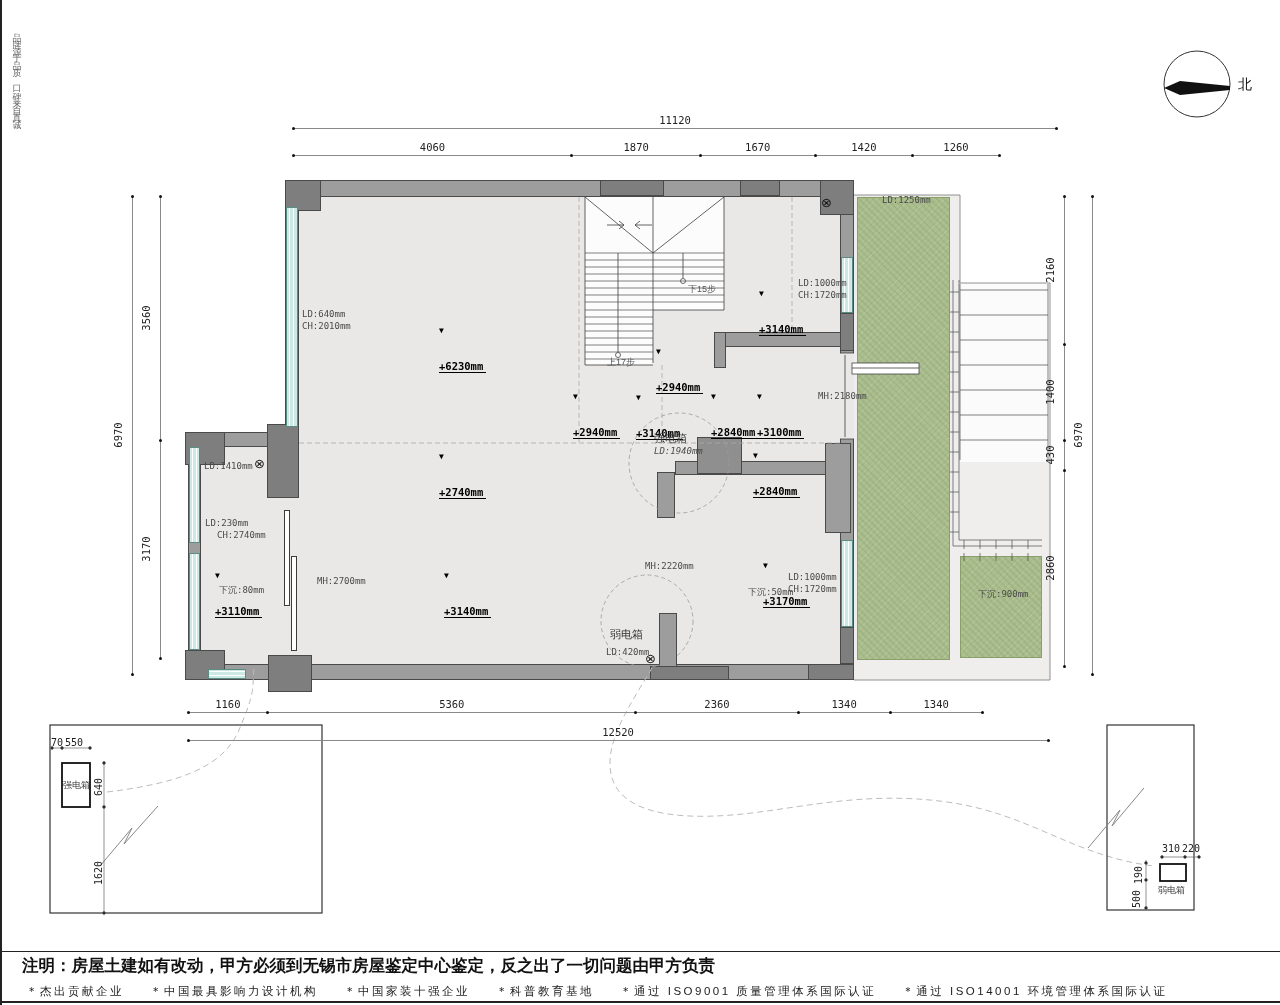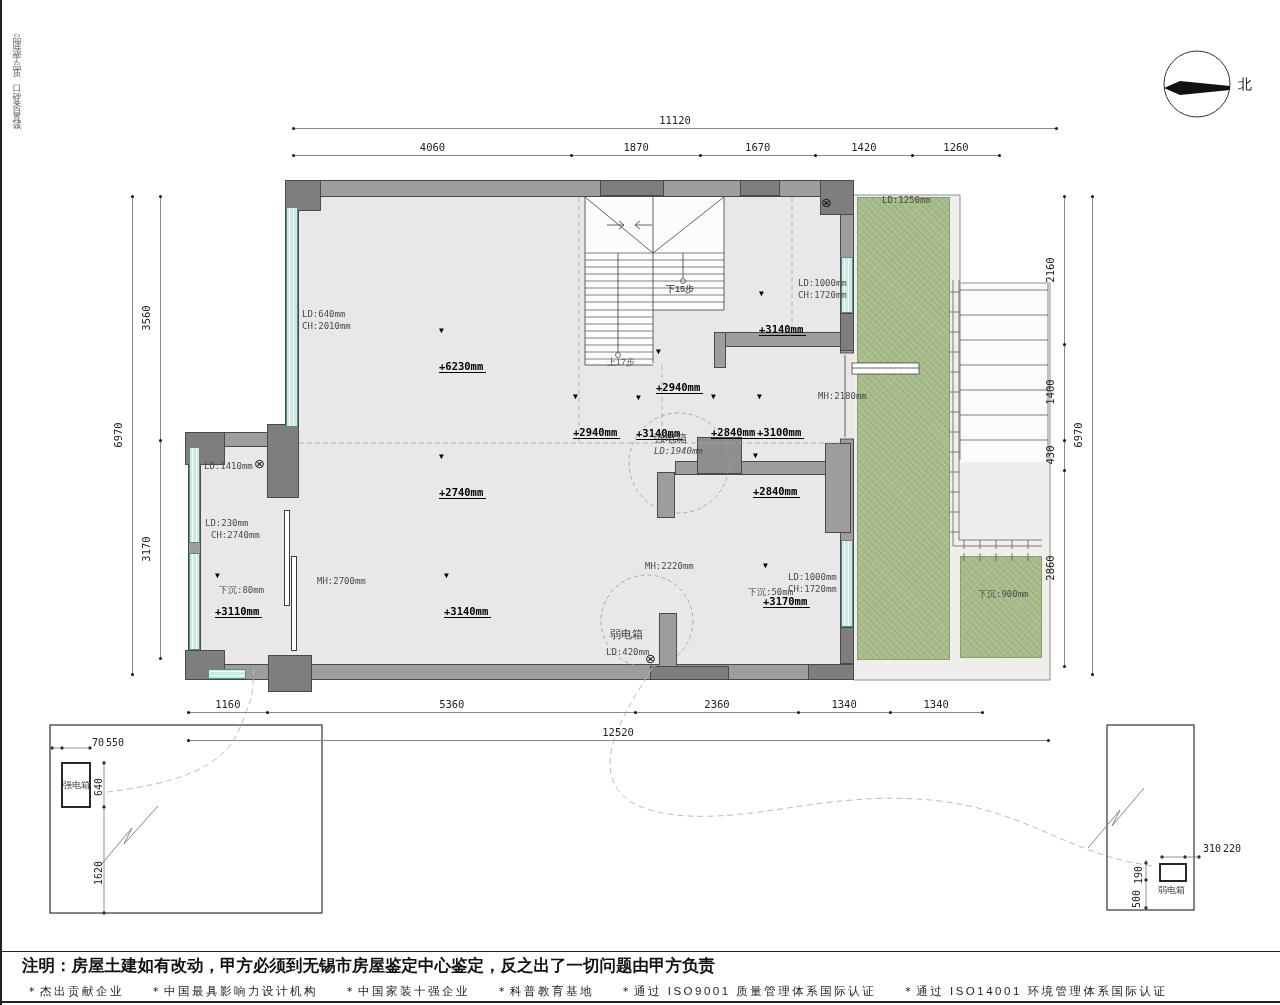--- a/index.html
+++ b/index.html
@@ -22,21 +22,21 @@
   .win.h{background-image:linear-gradient(0deg,transparent 0 2px,#fff 2px 3px,transparent 3px 6px,#fff 6px 7px,transparent 7px);}
   .panel{background:#fff;border:1px solid #3c3c3c;box-sizing:border-box;z-index:8;}
   #linework{position:absolute;left:0;top:0;z-index:9;pointer-events:none;}
   #overlay{position:absolute;inset:0;z-index:10;}
   .lbl{position:absolute;white-space:nowrap;}
   .info{font:9px "DejaVu Sans Mono",monospace;color:#4a4a4a;}
   .room{font:11px "Liberation Sans",sans-serif;color:#333;}
   .room-s{font:9px "Liberation Sans",sans-serif;color:#333;}
   .stairlbl{font:9px "Liberation Sans",sans-serif;color:#555;}
   .mark{font:13px "DejaVu Sans",sans-serif;color:#111;line-height:1;}
-  .dimtx{font:10px "DejaVu Sans Mono",monospace;color:#222;padding-left:41px;}
+  .dimtx{font:10px "DejaVu Sans Mono",monospace;color:#222;}
   .dimv{font:10px "DejaVu Sans Mono",monospace;color:#222;transform:rotate(-90deg);transform-origin:left top;}
   .elev{font:bold 10.5px "DejaVu Sans Mono",monospace;color:#000;}
   .elev .tx{border-bottom:1.5px solid #000;padding-right:3px;display:inline-block;margin-top:42px;}
   .elev .tri{position:absolute;left:0;top:9px;font-size:8px;line-height:1;color:#000;}
   .dim-line{position:absolute;background:#8a8a8a;}
   .dim-dot{position:absolute;width:3px;height:3px;border-radius:50%;background:#111;}
   .dim-lab{position:absolute;font:10.5px "DejaVu Sans Mono",monospace;color:#222;white-space:nowrap;}
   .brand{position:absolute;left:8px;top:26px;writing-mode:vertical-rl;letter-spacing:7px;
          font:9px "Liberation Sans",sans-serif;color:#666;}
   .note{position:absolute;left:20px;top:955px;font:bold 16.5px "Liberation Sans",sans-serif;color:#111;}
@@ -222,35 +222,35 @@
     </g>
   </svg>
 
   <div id="overlay">
       <div class="lbl info" style="left: 300px; top: 309px;">LD:640mm</div>
       <div class="lbl info" style="left: 300px; top: 321px;">CH:2010mm</div>
       <div class="lbl elev" style="left: 437px; top: 318px;"><span class="tx">+6230mm</span><span class="tri">▼</span></div>
       <div class="lbl elev" style="left: 757px; top: 281px;"><span class="tx">+3140mm</span><span class="tri">▼</span></div>
       <div class="lbl info" style="left: 796px; top: 278px;">LD:1000mm</div>
       <div class="lbl info" style="left: 796px; top: 290px;">CH:1720mm</div>
-      <div class="lbl stairlbl" style="left: 664px; top: 283px; font-weight: bold;">下15步</div>
+      <div class="lbl stairlbl" style="left: 686px; top: 283px;">下15步</div>
       <div class="lbl elev" style="left: 654px; top: 339px;"><span class="tx">+2940mm</span><span class="tri">▼</span></div>
       <div class="lbl stairlbl" style="left: 605px; top: 356px;">上17步</div>
       <div class="lbl elev" style="left: 571px; top: 384px;"><span class="tx">+2940mm</span><span class="tri">▼</span></div>
       <div class="lbl elev" style="left: 634px; top: 385px;"><span class="tx">+3140mm</span><span class="tri">▼</span></div>
       <div class="lbl elev" style="left: 709px; top: 384px;"><span class="tx">+2840mm</span><span class="tri">▼</span></div>
       <div class="lbl elev" style="left: 755px; top: 384px;"><span class="tx">+3100mm</span><span class="tri">▼</span></div>
       <div class="lbl info" style="left: 816px; top: 391px;">MH:2180mm</div>
       <div class="lbl elev" style="left: 437px; top: 444px;"><span class="tx">+2740mm</span><span class="tri">▼</span></div>
       <div class="lbl room" style="left: 652px; top: 431px;">强电箱</div>
       <div class="lbl info" style="left: 652px; top: 446px; font-style: italic;">LD:1940mm</div>
       <div class="lbl elev" style="left: 751px; top: 443px;"><span class="tx">+2840mm</span><span class="tri">▼</span></div>
       <div class="lbl info" style="left: 202px; top: 461px;">LD:1410mm</div>
       <div class="lbl info" style="left: 203px; top: 518px;">LD:230mm</div>
-      <div class="lbl info" style="left: 209px; top: 530px;">CH:2740mm</div>
+      <div class="lbl info" style="left: 215px; top: 530px;">CH:2740mm</div>
       <div class="lbl elev" style="left: 213px; top: 563px;"><span class="tx">+3110mm</span><span class="tri">▼</span></div>
       <div class="lbl info" style="left: 217px; top: 584px;">下沉:80mm</div>
       <div class="lbl info" style="left: 315px; top: 576px;">MH:2700mm</div>
       <div class="lbl elev" style="left: 442px; top: 563px;"><span class="tx">+3140mm</span><span class="tri">▼</span></div>
       <div class="lbl info" style="left: 643px; top: 561px;">MH:2220mm</div>
       <div class="lbl elev" style="left: 761px; top: 553px;"><span class="tx">+3170mm</span><span class="tri">▼</span></div>
       <div class="lbl info" style="left: 746px; top: 586px;">下沉:50mm</div>
       <div class="lbl info" style="left: 786px; top: 572px;">LD:1000mm</div>
       <div class="lbl info" style="left: 786px; top: 584px;">CH:1720mm</div>
       <div class="lbl room" style="left: 608px; top: 627px;">弱电箱</div>

